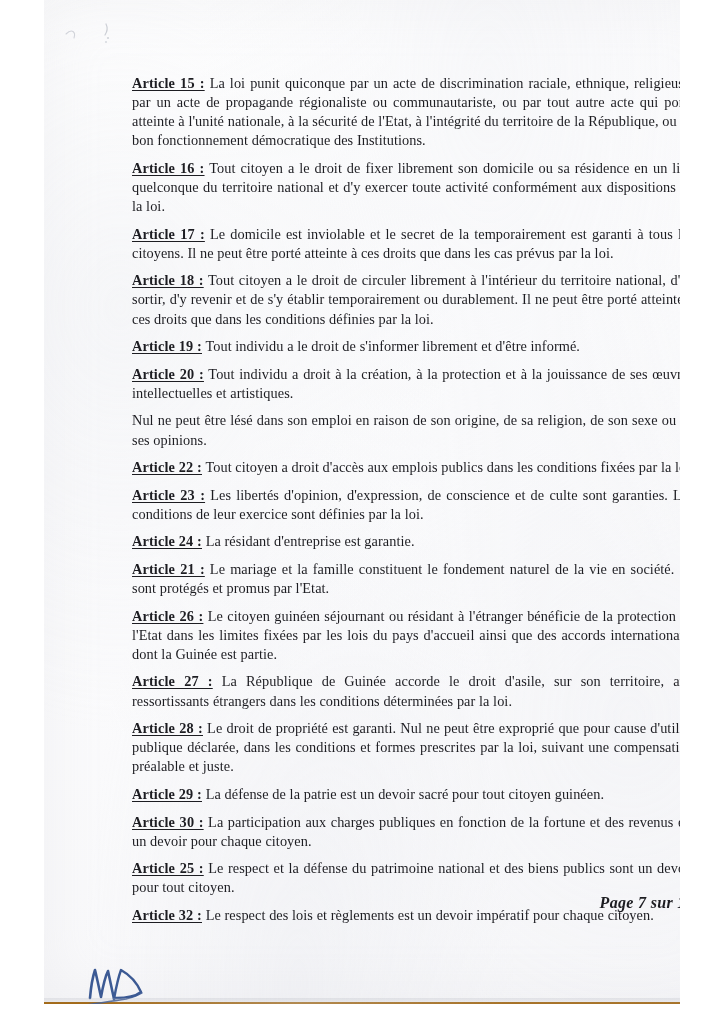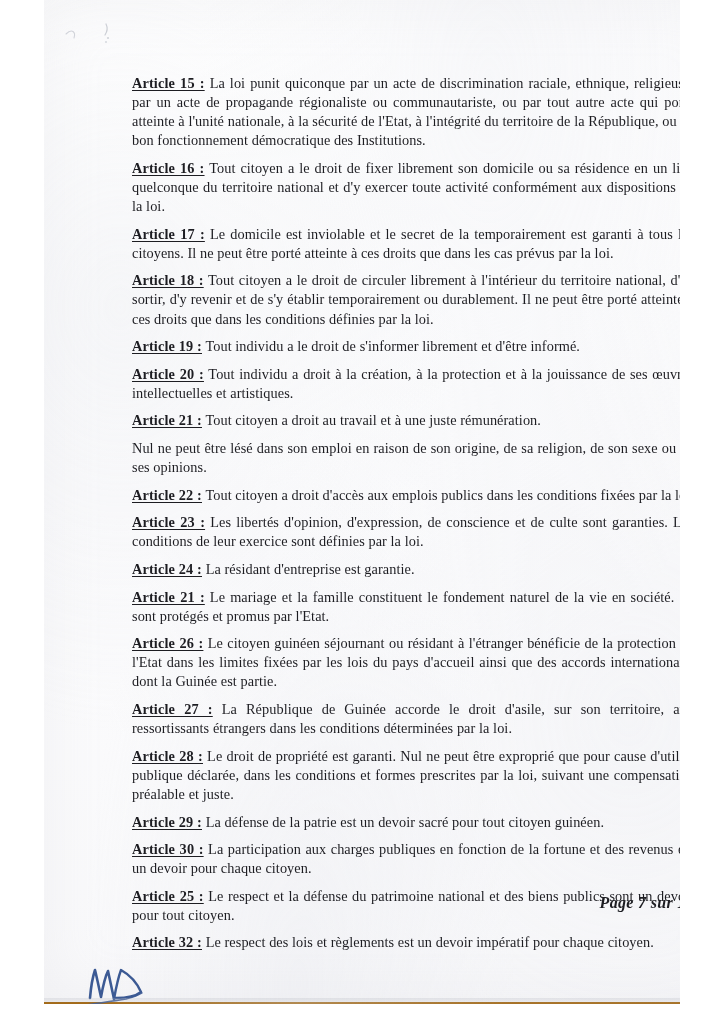--- a/index.html
+++ b/index.html
@@ -168,21 +168,20 @@
     <p class="article"><span class="art-label">Article 16 :</span><span> Tout citoyen a le droit de fixer librement son domicile ou sa résidence en un lieu quelconque du territoire national et d'y exercer toute activité conformément aux dispositions de la loi.</span></p>
 
     <p class="article"><span class="art-label">Article 17 :</span><span> Le domicile est inviolable et le secret de la temporairement est garanti à tous les citoyens. Il ne peut être porté atteinte à ces droits que dans les cas prévus par la loi.</span></p>
 
     <p class="article"><span class="art-label">Article 18 :</span><span> Tout citoyen a le droit de circuler librement à l'intérieur du territoire national, d'en sortir, d'y revenir et de s'y établir temporairement ou durablement. Il ne peut être porté atteinte à ces droits que dans les conditions définies par la loi.</span></p>
 
     <p class="article"><span class="art-label">Article 19 :</span><span> Tout individu a le droit de s'informer librement et d'être informé.</span></p>
 
     <p class="article"><span class="art-label">Article 20 :</span><span> Tout individu a droit à la création, à la protection et à la jouissance de ses œuvres intellectuelles et artistiques.</span></p>
 
-    <p class="article"><span class="art-label">Article 21 :</span><span> Tout citoyen a droit au travail et à une juste rémunération.</span></p>
 
     <p class="article plain"><span>Nul ne peut être lésé dans son emploi en raison de son origine, de sa religion, de son sexe ou de ses opinions.</span></p>
 
     <p class="article"><span class="art-label">Article 22 :</span><span> Tout citoyen a droit d'accès aux emplois publics dans les conditions fixées par la loi.</span></p>
 
     <p class="article"><span class="art-label">Article 23 :</span><span> Les libertés d'opinion, d'expression, de conscience et de culte sont garanties. Les conditions de leur exercice sont définies par la loi.</span></p>
 
     <p class="article"><span class="art-label">Article 24 :</span><span> La résidant d'entreprise est garantie.</span></p>
 
     <p class="article"><span class="art-label">Article 21 :</span><span> Le mariage et la famille constituent le fondement naturel de la vie en société. Ils sont protégés et promus par l'Etat.</span></p>

